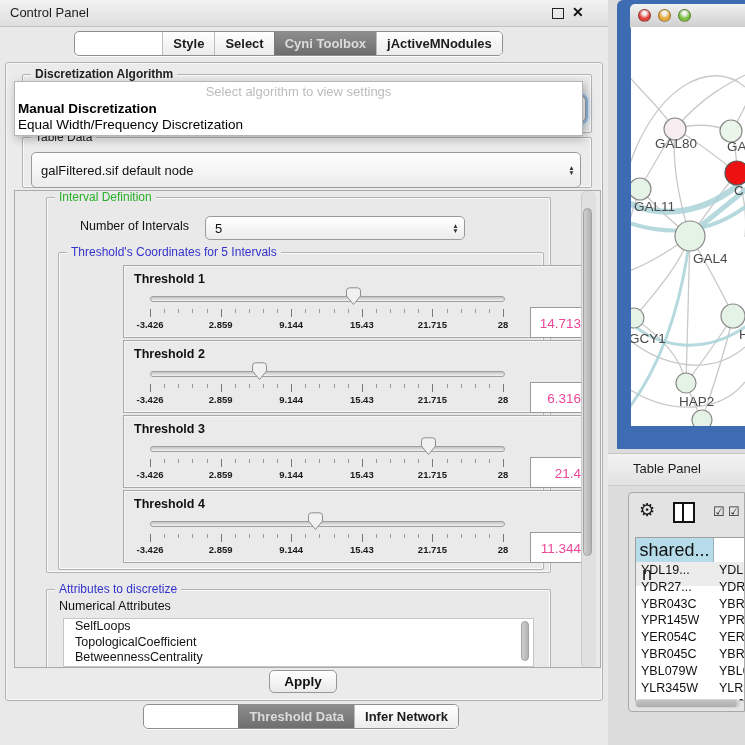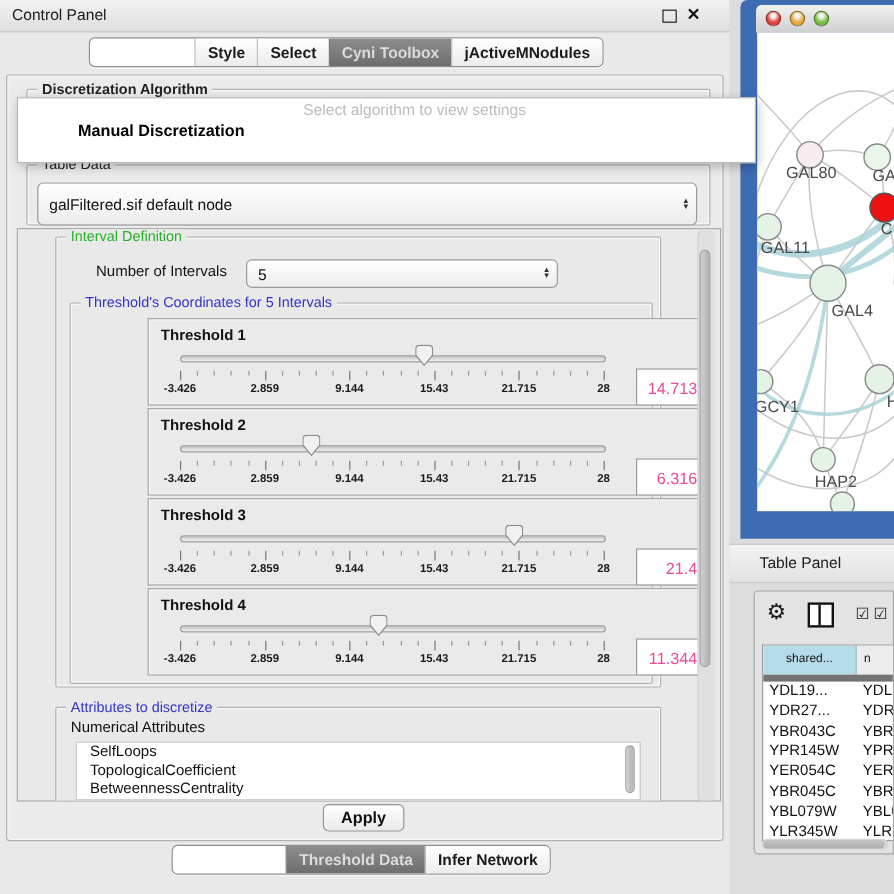--- a/index.html
+++ b/index.html
@@ -33,21 +33,21 @@
   
   .combo{position:absolute;border:1px solid #9b9b9b;border-radius:5px;
          background:linear-gradient(#ffffff,#ececec);display:flex;align-items:center;
          font-size:13px;color:#111;box-sizing:border-box;}
   .combo .cv{flex:1;padding:0 9px;white-space:nowrap;overflow:hidden;}
   .combo .arr{width:17px;display:flex;flex-direction:column;align-items:center;
               justify-content:center;font-size:6.5px;line-height:5.5px;color:#333;}
   .combo.focus{box-shadow:0 0 0 2px rgba(96,156,220,.65),0 0 5px 3px rgba(96,156,220,.35);}
   
   .popup{position:absolute;left:14px;top:81px;width:567px;height:53px;background:#fff;
-         border:1px solid #b6b6b6;box-shadow:2px 3px 9px rgba(0,0,0,.28);z-index:60;padding-left:47px;}
+         border:1px solid #b6b6b6;box-shadow:2px 3px 9px rgba(0,0,0,.28);z-index:60;}
   .popup .ph{font-size:13px;color:#bcbcbc;text-align:center;height:19px;line-height:20px;}
   .popup .pi{font-size:13.5px;color:#000;padding-left:3px;height:16px;line-height:16px;}
   .popup .pi.b{font-weight:bold;}
   
   .scrollpane{position:absolute;left:14px;top:190px;width:587px;height:478px;background:#e9e9e9;
               border:1px solid #aaa;overflow:hidden;box-sizing:border-box;}
   .vtrack{position:absolute;background:#e0e0e0;border-left:1px solid #cacaca;border-radius:6px;}
   .vthumb{position:absolute;background:linear-gradient(90deg,#cfcfcf,#b2b2b2);
           border:1px solid #a2a2a2;border-radius:5px;box-sizing:border-box;}
   
@@ -87,21 +87,21 @@
              border-bottom:1px solid #cccccc;}
   .tp-header .t{position:absolute;left:25px;top:7px;font-size:13px;color:#1c1c1c;}
   .tablewin{position:absolute;left:628px;top:492px;width:117px;height:220px;background:#e3e3e3;
             border:1px solid #a9a9a9;border-radius:4px 0 0 4px;overflow:hidden;box-sizing:border-box;}
   .gear{position:absolute;left:10px;top:6px;font-size:18px;color:#1a1a1a;}
   .colic{position:absolute;left:44px;top:9px;width:18px;height:17px;border:2px solid #111;background:#fff;}
   .colic::after{content:"";position:absolute;left:7px;top:0;width:2px;height:17px;background:#111;}
   .chk{position:absolute;top:11px;font-size:13px;color:#222;}
   .tbl{position:absolute;left:6px;top:44px;width:111px;height:164px;background:#fff;
        border:1px solid #9e9e9e;border-right:none;overflow:hidden;box-sizing:border-box;}
-  .thead{display:flex;height:24px;border-bottom:6px solid #737373;font-size:10px;color:#111;}
+  .thead{display:flex;height:24px;border-bottom:1px solid #737373;font-size:18px;color:#111;flex-direction:column;}
   .thead .h1{width:77px;background:#b7dce9;border-right:1px solid #9aaeb8;text-align:center;
              line-height:24px;}
   .thead .h2{flex:1;background:#ececec;padding-left:6px;line-height:24px;}
   .trow{display:flex;height:16.8px;font-size:12.5px;color:#111;}
   .trow .c1{width:77px;padding-left:5px;box-sizing:border-box;overflow:hidden;white-space:nowrap;}
   .trow .c2{flex:1;padding-left:6px;overflow:hidden;white-space:nowrap;}
   .hscroll{position:absolute;left:6px;top:206px;width:105px;height:9px;background:#d4d4d4;
            border-radius:5px;}
   .hscroll .hthumb{position:absolute;left:1px;top:1px;width:101px;height:7px;border-radius:4px;
            background:linear-gradient(#c4c4c4,#adadad);}
@@ -149,20 +149,21 @@
     <span class="gt bold">Discretization Algorithm</span>
   </div>
   <div class="combo focus" style="left:500px;top:96px;width:86px;height:26px;z-index:10;">
     <span class="cv"></span>
     <span class="arr">▲<br>▼</span>
   </div>
 
   <div class="popup">
     <div class="ph">Select algorithm to view settings</div>
     <div class="pi b">Manual Discretization</div>
+    <div class="pi">Equal Width/Frequency Discretization</div>
   </div>
 
   <div class="grp" style="left:22px;top:137px;width:568px;height:49px;">
     <span class="gt">Table Data</span>
   </div>
   <div class="combo" style="left:31px;top:152px;width:550px;height:36px;">
     <span class="cv">galFiltered.sif default node</span>
     <span class="arr">▲<br>▼</span>
   </div>
 

